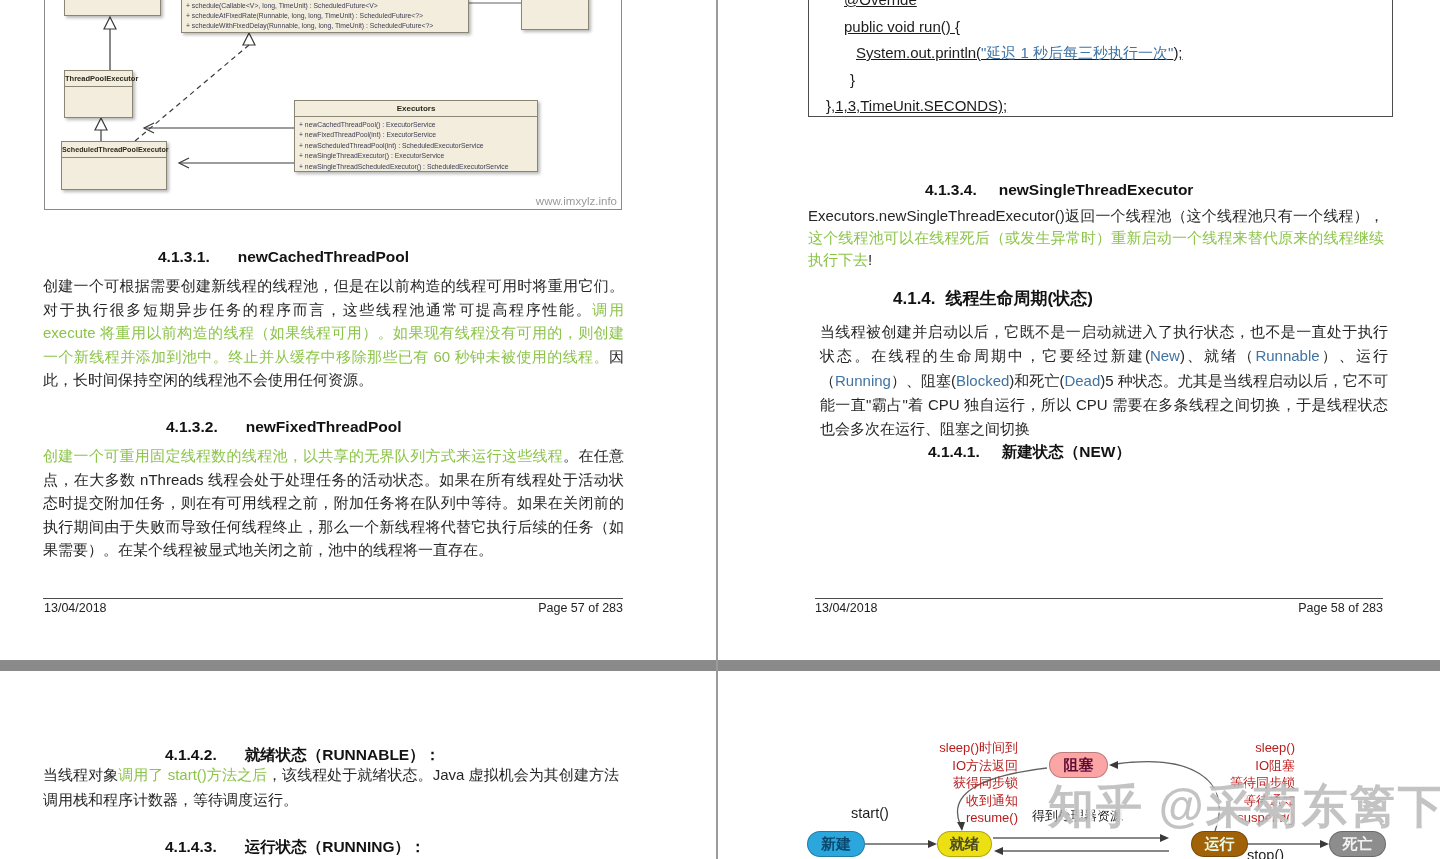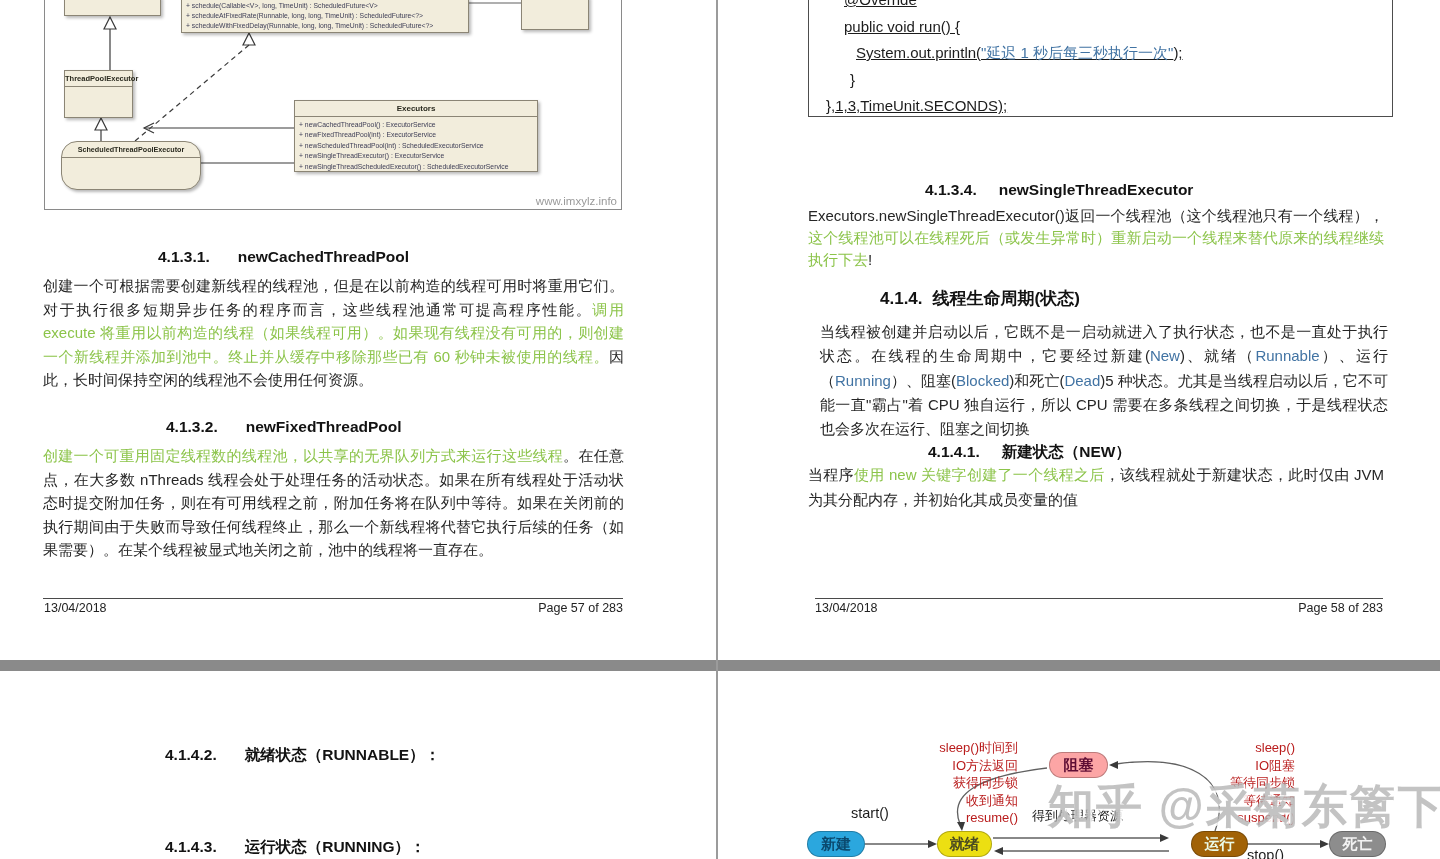--- a/index.html
+++ b/index.html
@@ -21,21 +21,21 @@
   .uml-title { font-size:8px; font-weight:bold; color:#2a2a1f; text-align:center; padding-top:3px; }
   .uml-body { border-top:1px solid #8b8575; }
   .uml-methods { font-size:6.8px; color:#3c3c55; line-height:10px; padding:1px 4px; white-space:nowrap; overflow:hidden; }
   .uml-svg { position:absolute; left:0; top:0; pointer-events:none; }
   .uml-watermark { position:absolute; right:4px; bottom:2px; font-size:11.5px; color:#9a9a9a; }
 
   
   .h-sub { position:absolute; font-size:15.5px; font-weight:bold; color:#121212; white-space:nowrap; }
   .h-sub .ttl { margin-left:28px; }
   .h-sub .ttl-s { margin-left:22px; }
-  .h-sec { position:absolute; font-size:17px; font-weight:bold; color:#121212; white-space:nowrap; }
+  .h-sec { position:absolute; font-size:17px; font-weight:bold; color:#121212; white-space:nowrap;margin-left:13px; }
   .h-sec .ttl { margin-left:10px; }
   .para { position:absolute; font-size:15px; line-height:23.5px; color:#262626; text-align:justify; }
   .green { color:#8cc44a; }
   .blue  { color:#4173a3; }
 
   
   .code-box { position:absolute; left:808px; top:-16px; width:585px; height:133px;
     border:1px solid #4d4d4d; background:#fff; font-size:15px; color:#1c1c1c; padding-top:2px; }
   .code-line { line-height:26.5px; white-space:pre;text-decoration:underline; }
 
@@ -86,21 +86,21 @@
         <div>+  scheduleAtFixedRate(Runnable, long, long, TimeUnit) : ScheduledFuture&lt;?&gt;</div>
         <div>+  scheduleWithFixedDelay(Runnable, long, long, TimeUnit) : ScheduledFuture&lt;?&gt;</div>
       </div>
     </div>
 
     <div class="uml-box" style="left:19px; top:70px; width:69px; height:48px;">
       <div class="uml-title" style="font-size:7.5px;">ThreadPoolExecutor</div>
       <div class="uml-body" style="height:28px; margin-top:3px;"></div>
     </div>
 
-    <div class="uml-box" style="left:16px; top:141px; width:140px; height:49px;border-radius:16px;">
+    <div class="uml-box" style="left:16px; top:141px; width:106px; height:49px;">
       <div class="uml-title" style="font-size:7.2px;">ScheduledThreadPoolExecutor</div>
       <div class="uml-body" style="height:29px; margin-top:3px;"></div>
     </div>
 
     <div class="uml-box" style="left:249px; top:100px; width:244px; height:72px;">
       <div class="uml-title">Executors</div>
       <div class="uml-body uml-methods" style="margin-top:3px; line-height:10.4px; padding-top:3px;">
         <div>+  newCachedThreadPool() : ExecutorService</div>
         <div>+  newFixedThreadPool(int) : ExecutorService</div>
         <div>+  newScheduledThreadPool(int) : ScheduledExecutorService</div>
@@ -155,37 +155,37 @@
   </div>
 
   <div class="para" style="left:820px; top:320px; width:568px; line-height:24.3px;">
     <span>当线程被创建并启动以后，它既不是一启动就进入了执行状态，也不是一直处于执行状态。在线程的生命周期中，它要经过新建(</span><span class="blue">New</span><span>)、就绪（</span><span class="blue">Runnable</span><span>）、运行（</span><span class="blue">Running</span><span>）、阻塞(</span><span class="blue">Blocked</span><span>)和死亡(</span><span class="blue">Dead</span><span>)5 种状态。尤其是当线程启动以后，它不可能一直"霸占"着 CPU 独自运行，所以 CPU 需要在多条线程之间切换，于是线程状态也会多次在运行、阻塞之间切换</span>
   </div>
 
   <div class="h-sub" style="left:928px; top:442px;">
     <span>4.1.4.1.</span><span class="ttl-s">新建状态（NEW）</span>
   </div>
 
-  <div class="para" style="left:808px; top:463px; width:576px; line-height:24.5px;">
-    <span>当程序</span><span class="green">使用 new 关键字创建了一个线程之后</span><span>，该线程就处于新建状态，此时仅由 JVM 为其分配内存，并初始化其成员变量的值</span>
-  </div>
 
   <div class="footer-rule" style="left:815px; width:568px;"></div>
   <div class="footer-row" style="left:815px; width:568px;">
     <span>13/04/2018</span>
     <span>Page 58 of 283</span>
   </div>
 
   <div class="band"></div>
   <div class="vdivider"></div>
 
   <div class="h-sub" style="left:165px; top:745px;">
     <span>4.1.4.2.</span><span class="ttl">就绪状态（RUNNABLE）：</span>
   </div>
 
+  <div class="para" style="left:43px; top:763px; width:576px; line-height:24.5px;">
+    <span>当线程对象</span><span class="green">调用了 start()方法之后</span><span>，该线程处于就绪状态。Java 虚拟机会为其创建方法调用栈和程序计数器，等待调度运行。</span>
+  </div>
 
   <div class="h-sub" style="left:165px; top:837px;">
     <span>4.1.4.3.</span><span class="ttl">运行状态（RUNNING）：</span>
   </div>
 
   <svg class="sd-svg" width="723" height="187" viewBox="0 0 723 187">
     <line x1="148" y1="172" x2="212" y2="172" stroke="#606060" stroke-width="1.3"></line>
     <polygon points="220,172 211,168 211,176" fill="#3a3a3a"></polygon>
     <line x1="276" y1="166" x2="444" y2="166" stroke="#606060" stroke-width="1.3"></line>
     <polygon points="452,166 443,162 443,170" fill="#3a3a3a"></polygon>

